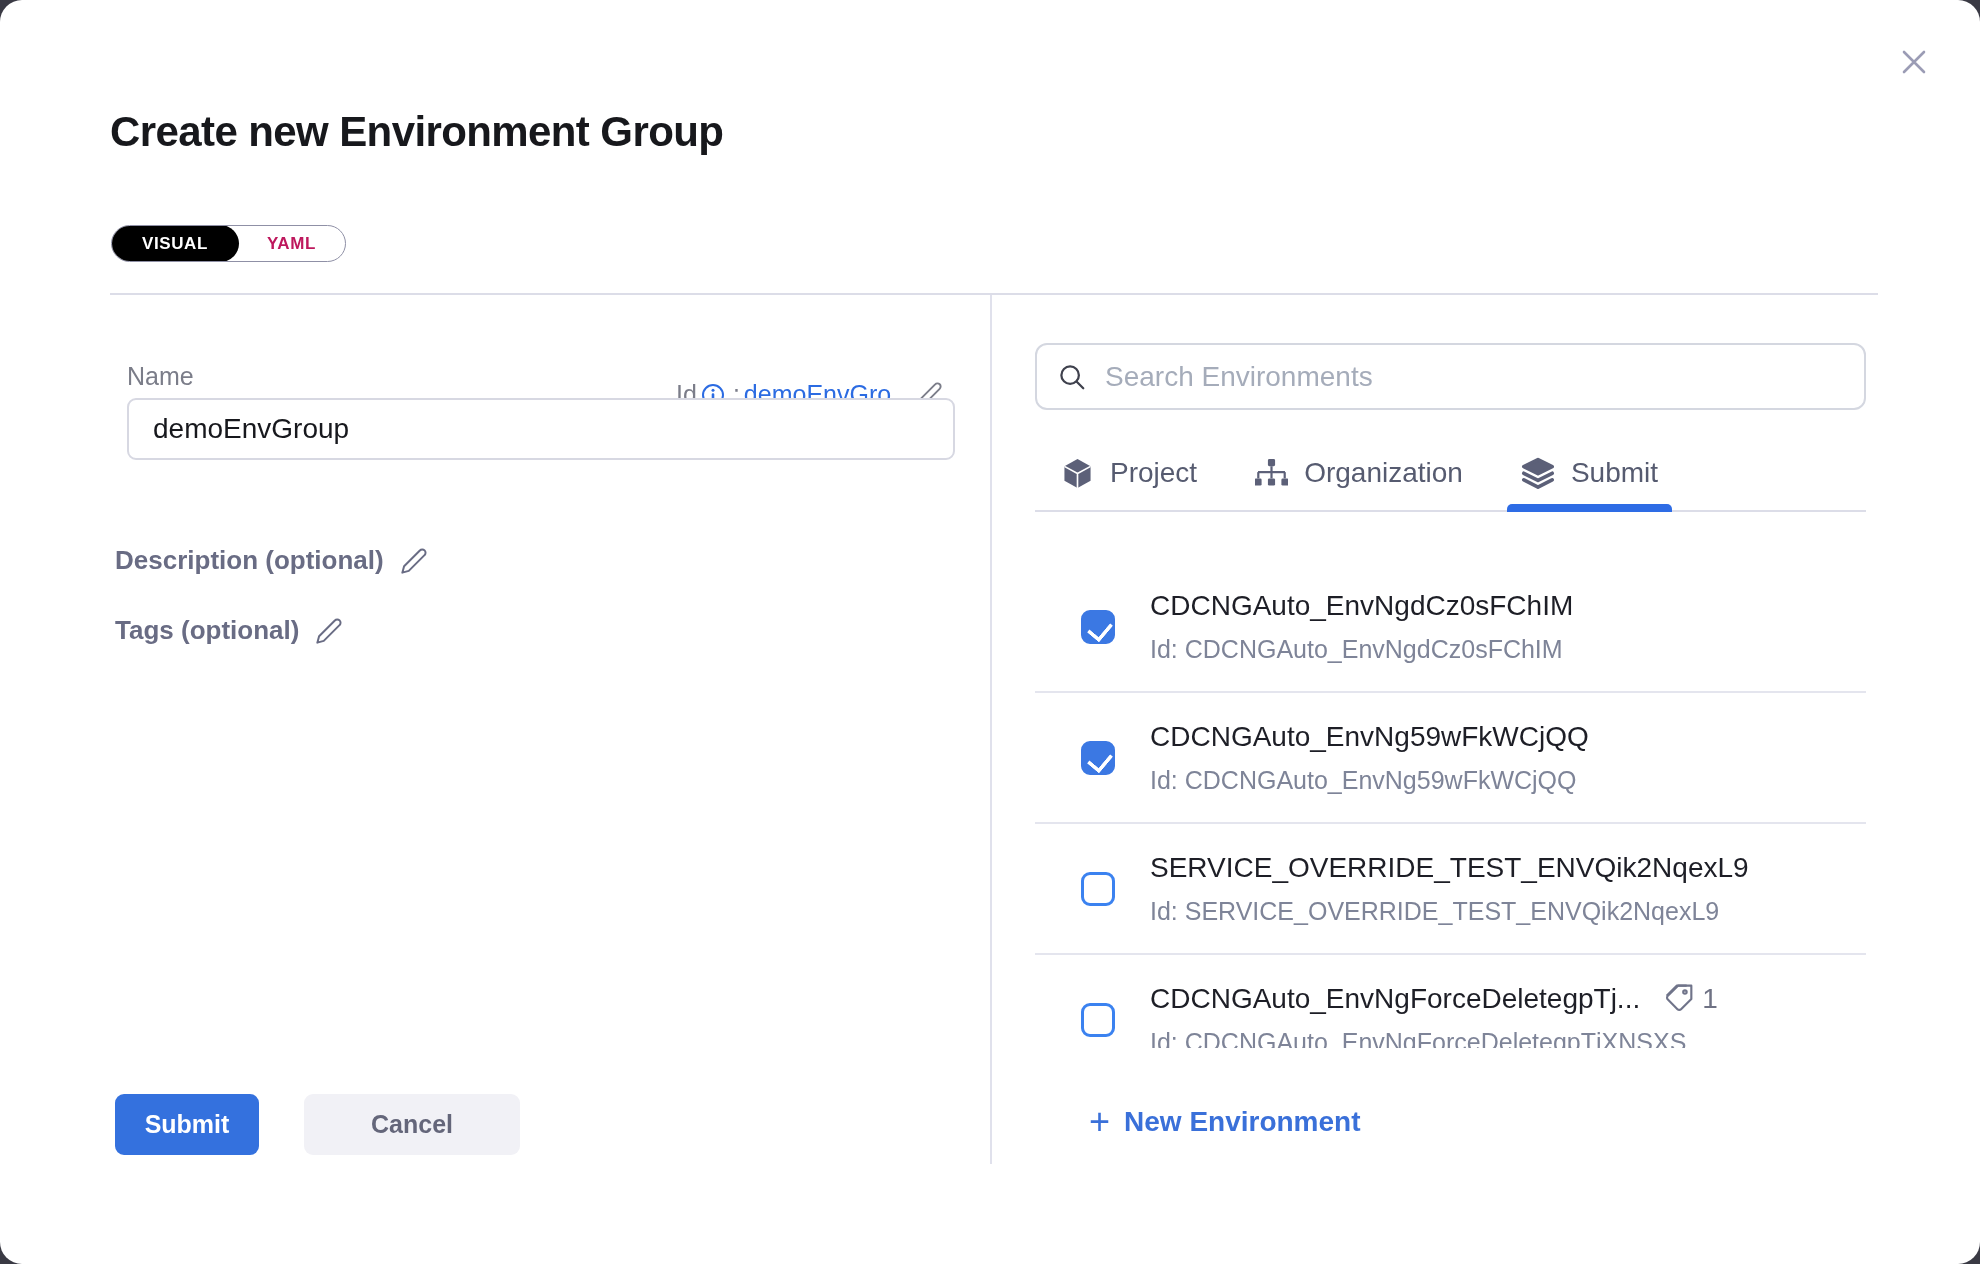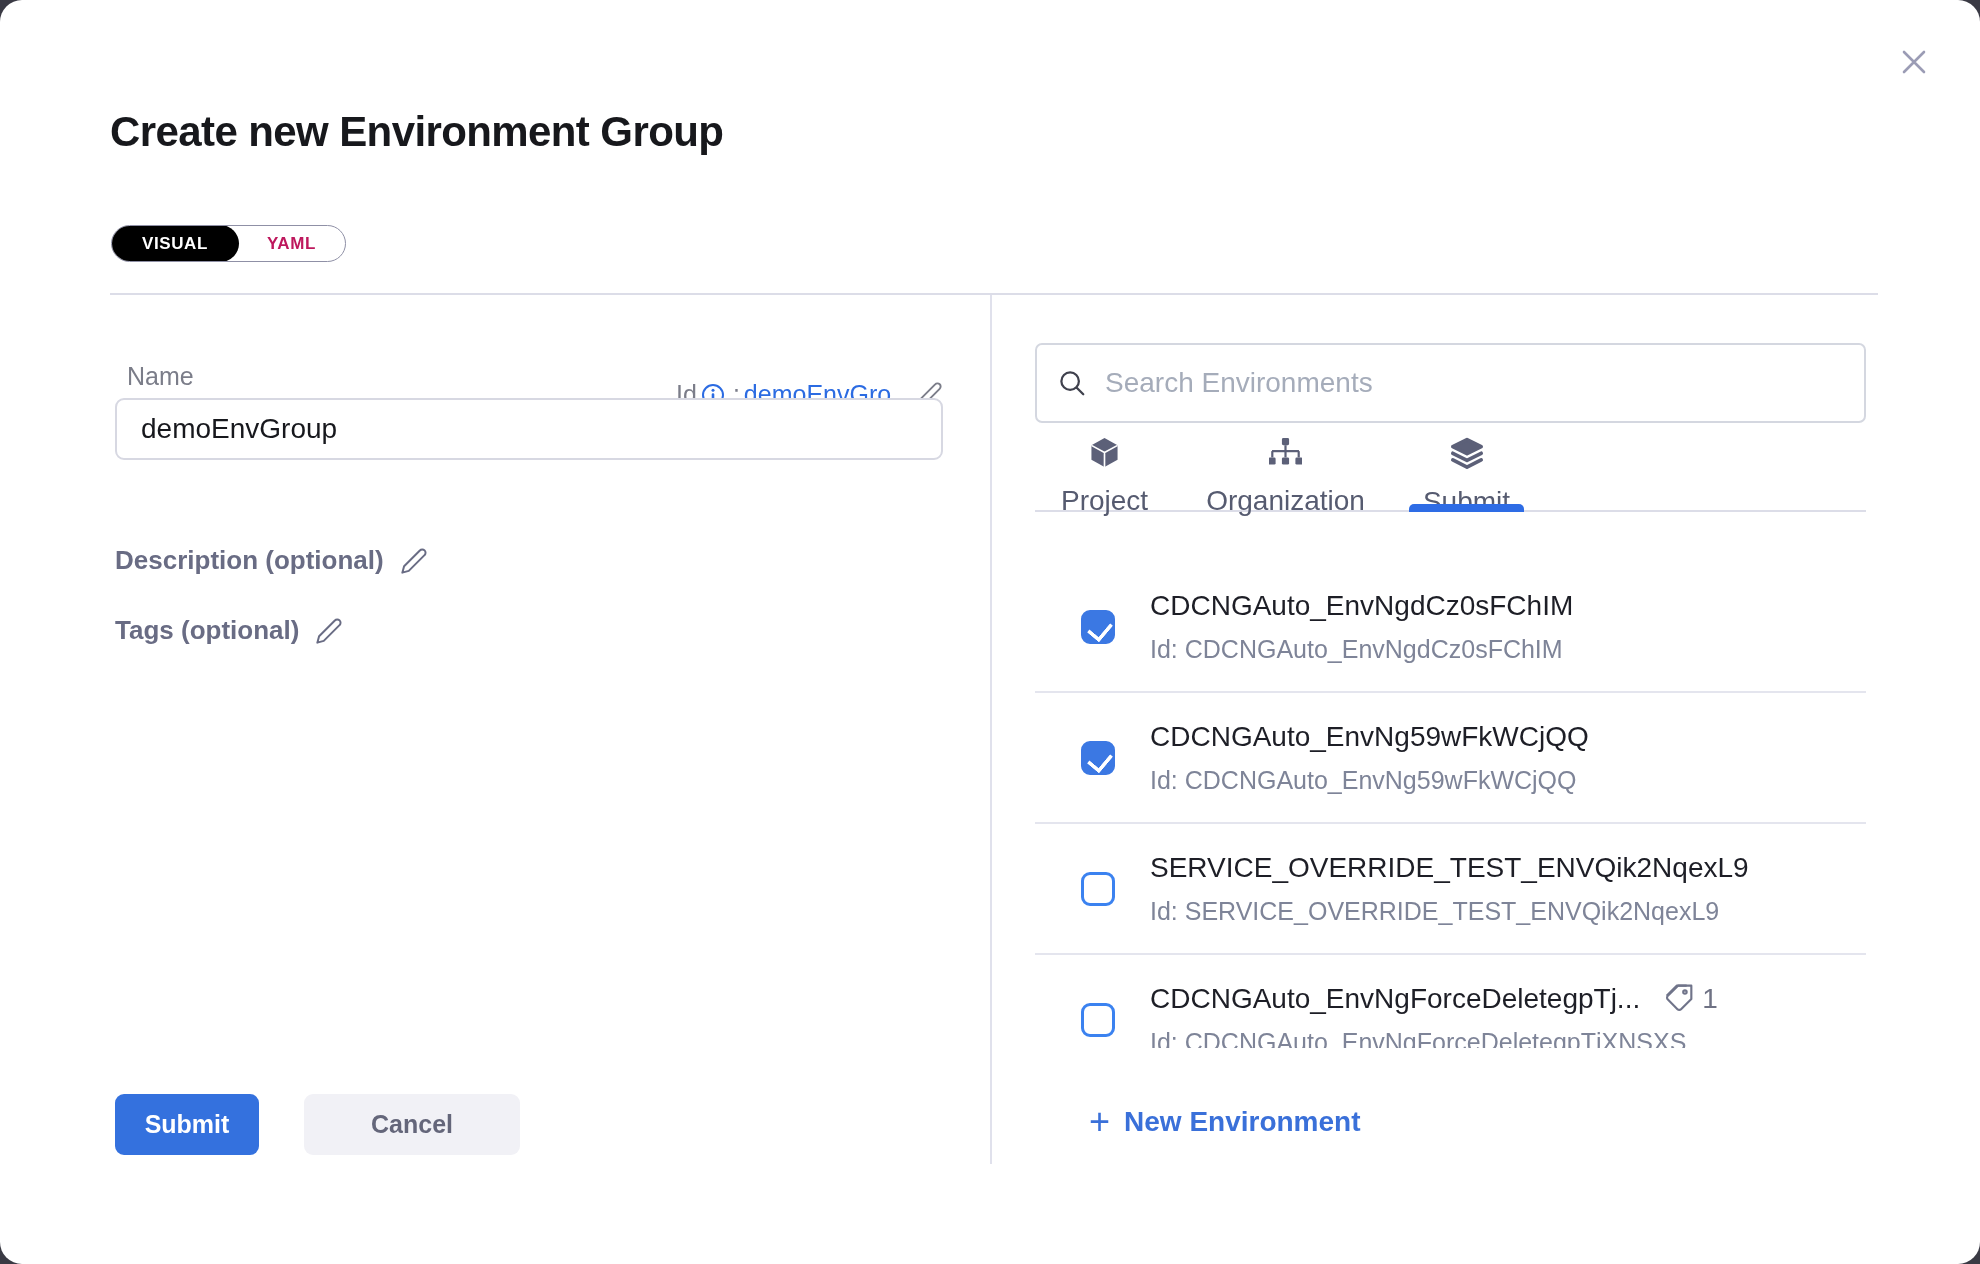--- a/index.html
+++ b/index.html
@@ -59,21 +59,21 @@
     position:absolute; top:50px; left:12px; right:0;
     display:flex; justify-content:space-between; align-items:center;
   }
   .field-label { font-size:25px; color:#7b7d89; }
   .id-row { display:flex; align-items:center; gap:4px;margin-top:36px; }
   .id-label { font-size:25px; color:#7b7d89; }
   .id-colon { font-size:25px; color:#7b7d89; margin-left:4px; }
   .id-value { font-size:25px; color:#2b6be2; }
   .icon-btn { background:none; border:none; cursor:pointer; display:flex; align-items:center; }
   .name-input {
-    position:absolute; top:104px; left:0;
+    position:absolute; top:104px; left:12px;
     width:828px; height:62px;
     border:2px solid #d7d8e2; border-radius:9px;
     padding:0 24px; font-size:28px; color:#17181d;
     font-family:"Liberation Sans", sans-serif;
     outline:none; background:#fff;
   }
   .opt-row {
     position:absolute; left:0;
     display:flex; align-items:center; gap:16px;
   }
@@ -85,39 +85,39 @@
     height:61px; border-radius:9px; border:none; cursor:pointer;
     font-size:25px; font-weight:700;
     font-family:"Liberation Sans", sans-serif;
     display:flex; align-items:center; justify-content:center;
   }
   .btn.primary { width:144px; background:#3471de; color:#ffffff; }
   .btn.secondary { width:216px; background:#f1f1f6; color:#64667a; }
   
   .right-pane { position:absolute; left:1035px; top:294px; width:831px; }
   .search-box {
-    position:absolute; top:49px; left:0; width:831px; height:80px;
-    border:2px solid #d4d7e0; border-radius:7px;
+    position:absolute; top:49px; left:0; width:831px; height:67px;
+    border:2px solid #d4d7e0; border-radius:12px;
     display:flex; align-items:center; padding:0 20px; gap:18px;
     background:#fff;
   }
   .search-input {
     flex:1; border:none; outline:none; font-size:28px; color:#17181d;
     font-family:"Liberation Sans", sans-serif;
   }
   .search-input::placeholder { color:#a5acba; }
   .scope-tabs {
     position:absolute; top:142px; left:0; width:831px; height:76px;
     display:flex; align-items:center; padding-left:26px; gap:58px;
     border-bottom:2px solid #dcdde8;
   }
   .tab {
     position:relative; height:100%;
     display:flex; align-items:center; gap:16px; cursor:pointer;
-    background:none; border:none;flex-direction:column;
+    background:none; border:none;
   }
   .tab-label {
     font-size:28px; font-weight:500; color:#565b70;
     font-family:"Liberation Sans", sans-serif;
   }
   .tab.active::after {
     content:""; position:absolute; left:-14px; right:-14px; bottom:-2px;
     height:8px; background:#2e6ce5; border-radius:5px 5px 0 0;
   }
   .env-list {

